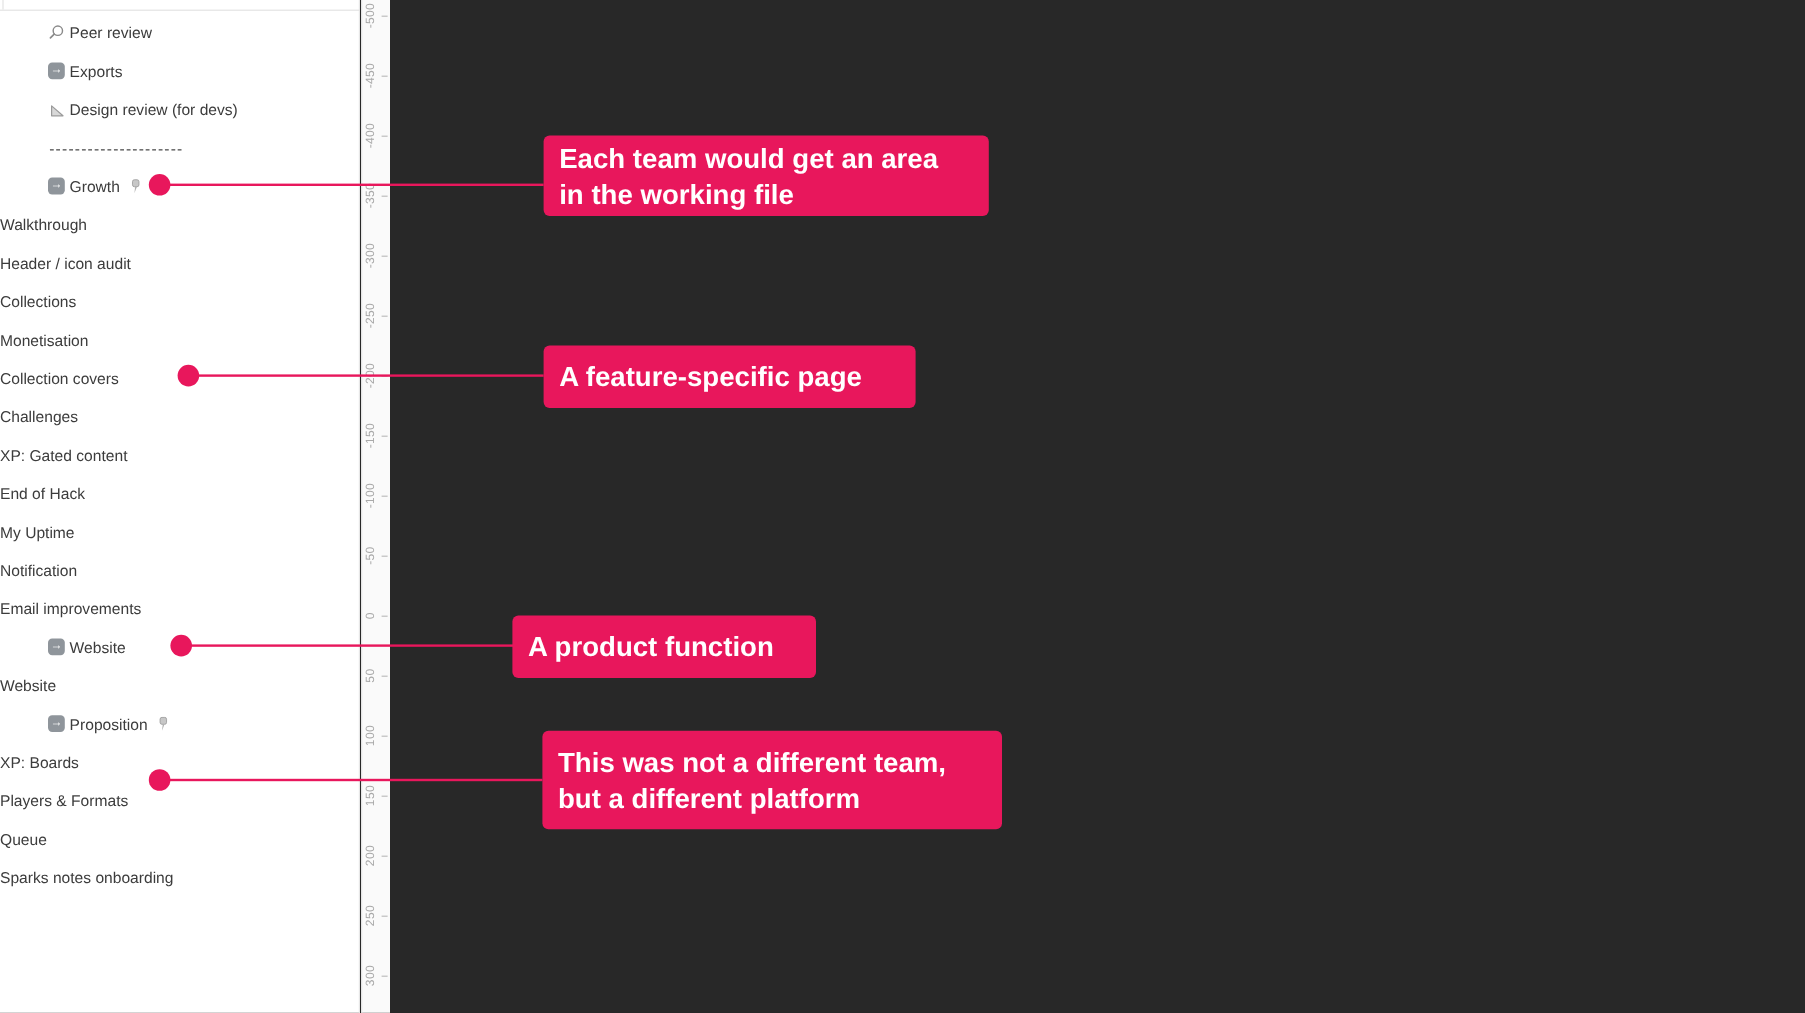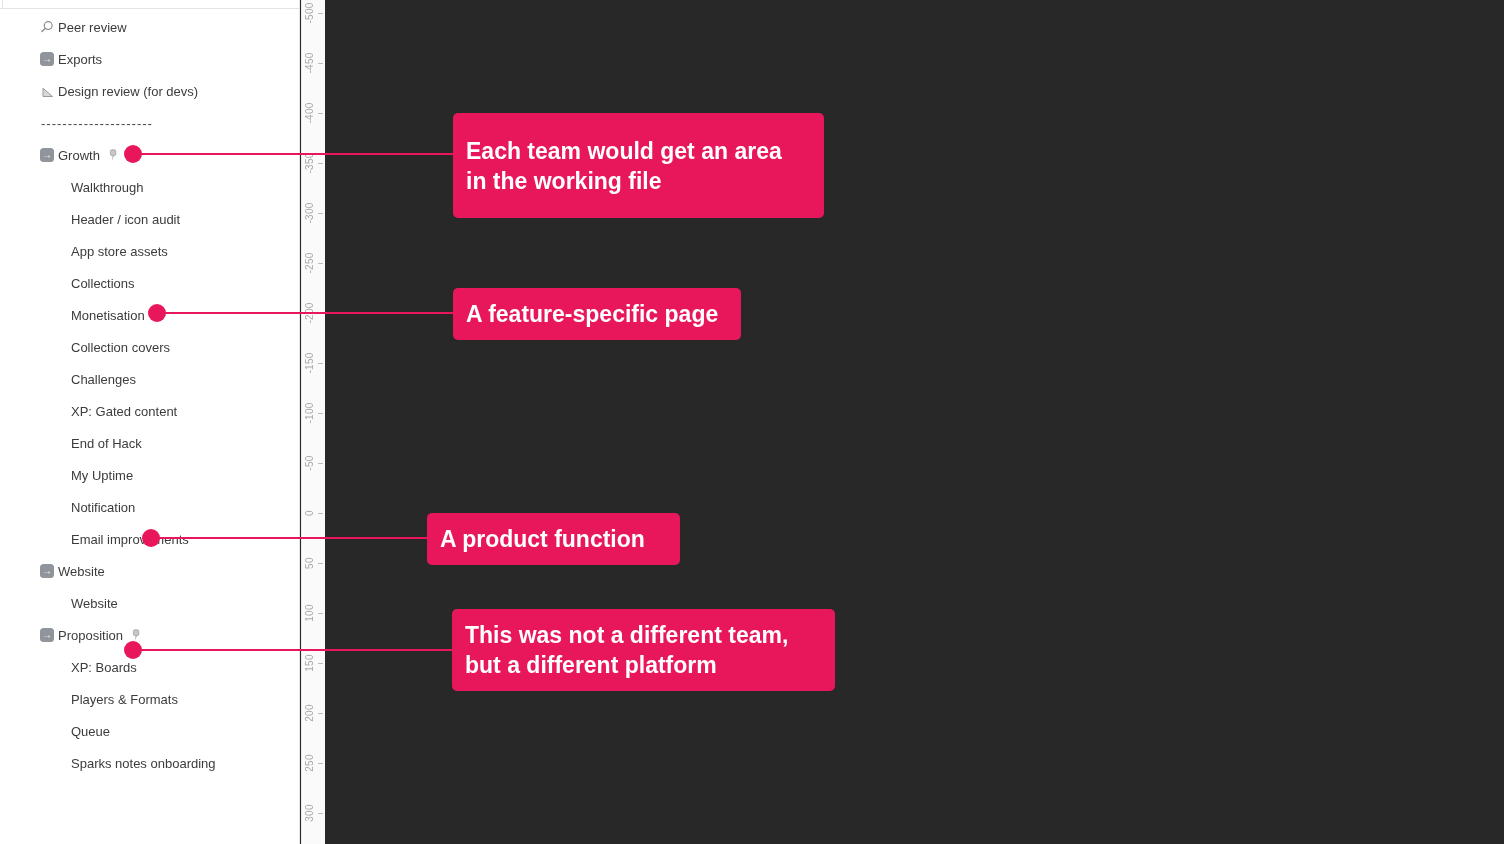--- a/index.html
+++ b/index.html
@@ -21,21 +21,21 @@
     background:var(--sidebar);border-right:1px solid #e7e7e7;z-index:1;
   }
   .top-divider{position:absolute;left:0;top:8px;width:300px;height:1px;background:#e3e3e3;}
   .corner-sliver{position:absolute;left:2px;top:0;width:1px;height:8px;background:#e3e3e3;}
   .page-list{position:absolute;left:0;top:11px;width:300px;}
   .row{
     height:32px;display:flex;align-items:center;
     font-size:13px;color:#3c3c3c;white-space:nowrap;cursor:default;
   }
   .row.lvl0{padding-left:40px;}
-  .row.lvl1{padding-left:71px;}
+  .row.lvl1{}
   .row.noicon{padding-left:41px;letter-spacing:1px;color:#454545;}
   .row .ic{width:14px;height:14px;margin-right:4px;display:flex;align-items:center;justify-content:center;flex:0 0 14px;}
   .arrowbox{
     width:14px;height:14px;border-radius:3.5px;background:#8f959b;
     color:#fff;font-size:10px;font-weight:bold;line-height:14px;text-align:center;display:inline-block;
   }
   .pin{margin-left:7px;display:inline-flex;}
   
   .ruler{
     position:absolute;left:301px;top:0;width:24px;height:844px;
@@ -111,23 +111,20 @@
             <path d="M5.6 6.8 L7 6.8 L5 12 Z" fill="#aeaeae"></path>
           </svg>
       </span>
     </div>
 
     <div class="row lvl1">
         <span>Walkthrough</span>
       </div>
     <div class="row lvl1">
         <span>Header / icon audit</span>
-      </div>
-    <div class="row lvl1">
-        <span>App store assets</span>
       </div>
     <div class="row lvl1">
         <span>Collections</span>
       </div>
     <div class="row lvl1">
         <span>Monetisation</span>
       </div>
     <div class="row lvl1">
         <span>Collection covers</span>
       </div>
@@ -229,25 +226,25 @@
   <div class="cline" style="left:133px;top:153px;width:320px"></div>
   <div class="cline" style="left:157px;top:312px;width:296px"></div>
   <div class="cline" style="left:151px;top:537px;width:301px"></div>
   <div class="cline" style="left:133px;top:649px;width:319px"></div>
 
   <div class="cdot" style="left:124px;top:145px"></div>
   <div class="cdot" style="left:148px;top:304px"></div>
   <div class="cdot" style="left:142px;top:529px"></div>
   <div class="cdot" style="left:124px;top:641px"></div>
 
-  <div class="callout" style="left:453px;top:113px;width:371px;height:105px">
+  <div class="callout" style="left:453px;top:113px;width:371px;height:67px">
     <span>Each team would get an area
 in the working file</span>
   </div>
-  <div class="callout" style="left:453px;top:288px;width:288px;height:52px">
+  <div class="callout" style="left:453px;top:288px;width:310px;height:52px">
     <span>A feature-specific page</span>
   </div>
   <div class="callout" style="left:427px;top:513px;width:253px;height:52px">
     <span>A product function</span>
   </div>
   <div class="callout" style="left:452px;top:609px;width:383px;height:82px">
     <span>This was not a different team,
 but a different platform</span>
   </div>
 </div>

